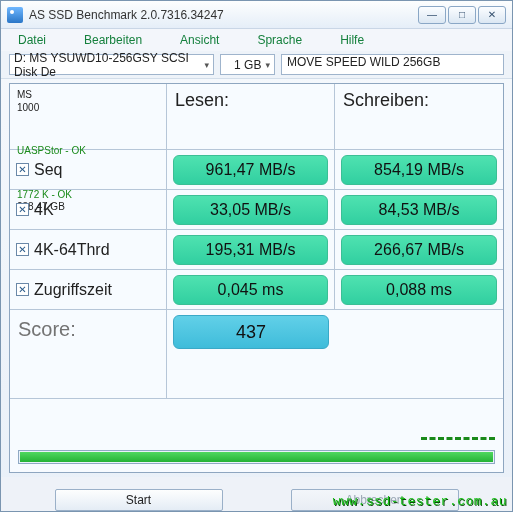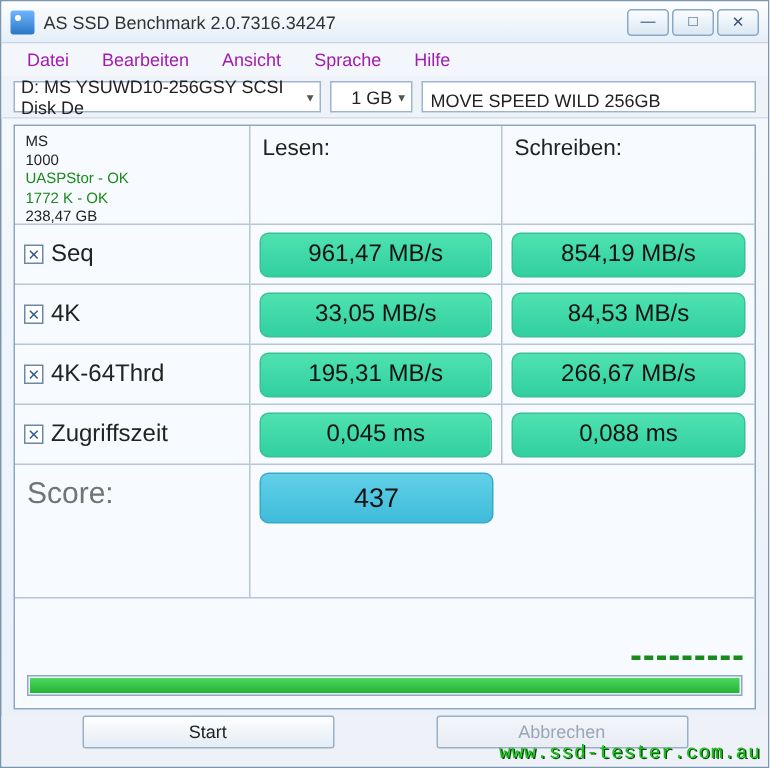--- a/index.html
+++ b/index.html
@@ -57,25 +57,25 @@
     border-radius: 3px;
     background: linear-gradient(#fbfdff, #dbe7f3);
     display: flex; align-items: center; justify-content: center;
     font-size: 10px; color: #35516f;
   }
   .win-btn.close { color: #35516f; }
   .menubar {
     height: 22px;
     display: flex;
     align-items: center;
-    gap: 4px;
+    gap: 20px;
     padding: 0 8px;
     background: #f3f6fb;
     font-size: 12px;
-    color: #a21caf;
+    color: #15803d;
   }
   .menu-item { padding: 2px 9px; cursor: default; }
   .spacer { flex: 1; }
   .toolbar {
     height: 28px;
     display: flex;
     align-items: center;
     gap: 6px;
     padding: 0 8px;
     background: #eef3f9;
@@ -96,21 +96,21 @@
   .combo.size { width: 55px; justify-content: flex-end; }
   .textfield {
     flex: 1;
     height: 21px;
     border: 1px solid #9fb4cc;
     background: #fff;
     padding: 0 5px;
     font-size: 12px;
     color: #222;
     display: flex;
-    align-items: flex-end;
+    align-items: flex-start;
     white-space: nowrap;
     overflow: hidden;
   }
   .content {
     margin: 4px 8px 4px 8px;
     border: 1px solid #8ea6c0;
     background: #f7fbff;
     flex: 1;
     display: flex;
     flex-direction: column;
@@ -122,36 +122,36 @@
     flex-shrink: 0;
   }
   .cell {
     border-right: 1px solid #b6c6d8;
     border-bottom: 1px solid #b6c6d8;
     display: flex;
     align-items: center;
   }
   .cell:nth-child(3n) { border-right: none; }
   .hdr {
-    font-size: 15px;
+    font-size: 18px;
     color: #222;
     padding-left: 8px;
     align-items: flex-start;
     padding-top: 6px;
   }
   .diskinfo {
     flex-direction: column;
     align-items: flex-start;
     justify-content: flex-start;
     padding: 5px 7px;
     font-size: 10px;
     line-height: 1.25;
   }
   .diskinfo .black { color: #222; }
-  .diskinfo .green { color: #1a8a1a; }
+  .diskinfo .green { color: #1a8a1a; margin-top: 31px; }
   .rowlabel {
     font-size: 16px;
     color: #222;
     padding-left: 6px;
     gap: 5px;
   }
   .check {
     width: 13px; height: 13px;
     border: 1px solid #6a88a8;
     background: #fff;
@@ -228,21 +228,21 @@
     position: relative;
   }
   .progressfill {
     position: absolute; left:1px; top:1px; bottom:1px;
     width: calc(100% - 2px);
     background: linear-gradient(#4fd860, #24b235);
   }
   .buttonbar {
     height: 34px;
     display: flex;
-    align-items: flex-start;
+    align-items: flex-end;
     justify-content: center;
     gap: 68px;
     background: #eef2f8;
     padding: 0 14px;
   }
   .btn {
     width: 168px;
     height: 22px;
     border: 1px solid #9ab0c8;
     background: linear-gradient(#fdfefe, #e4ecf5);

